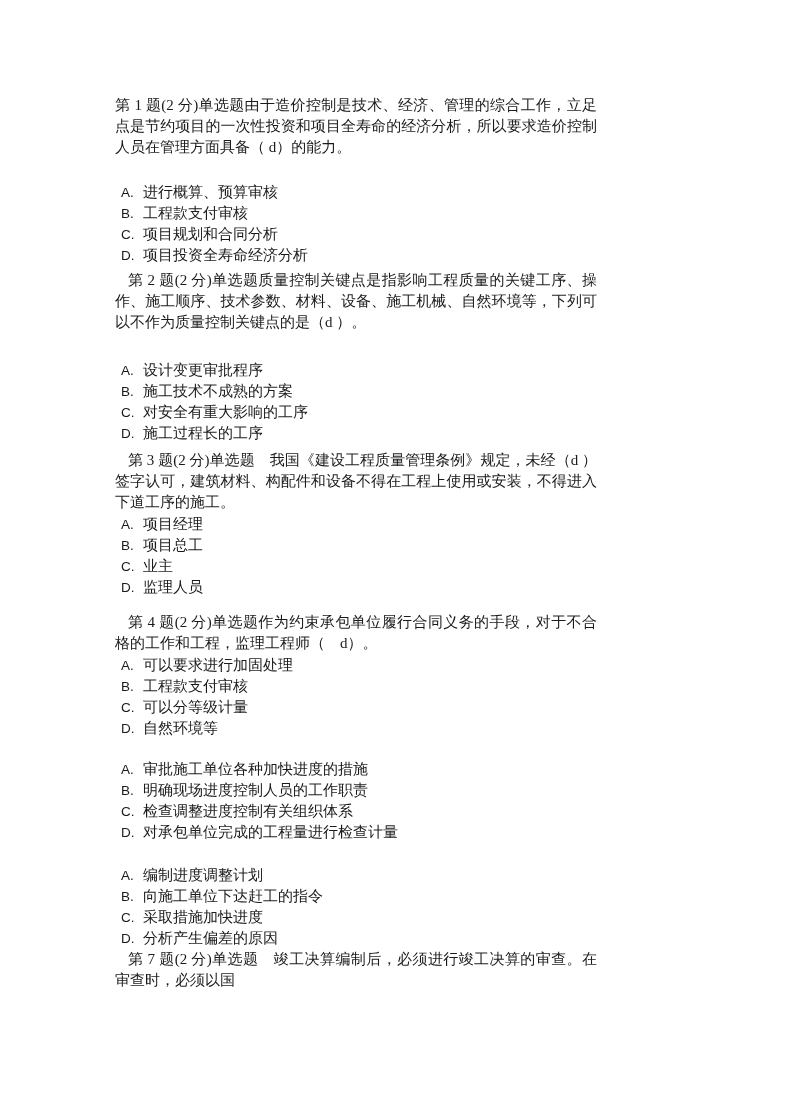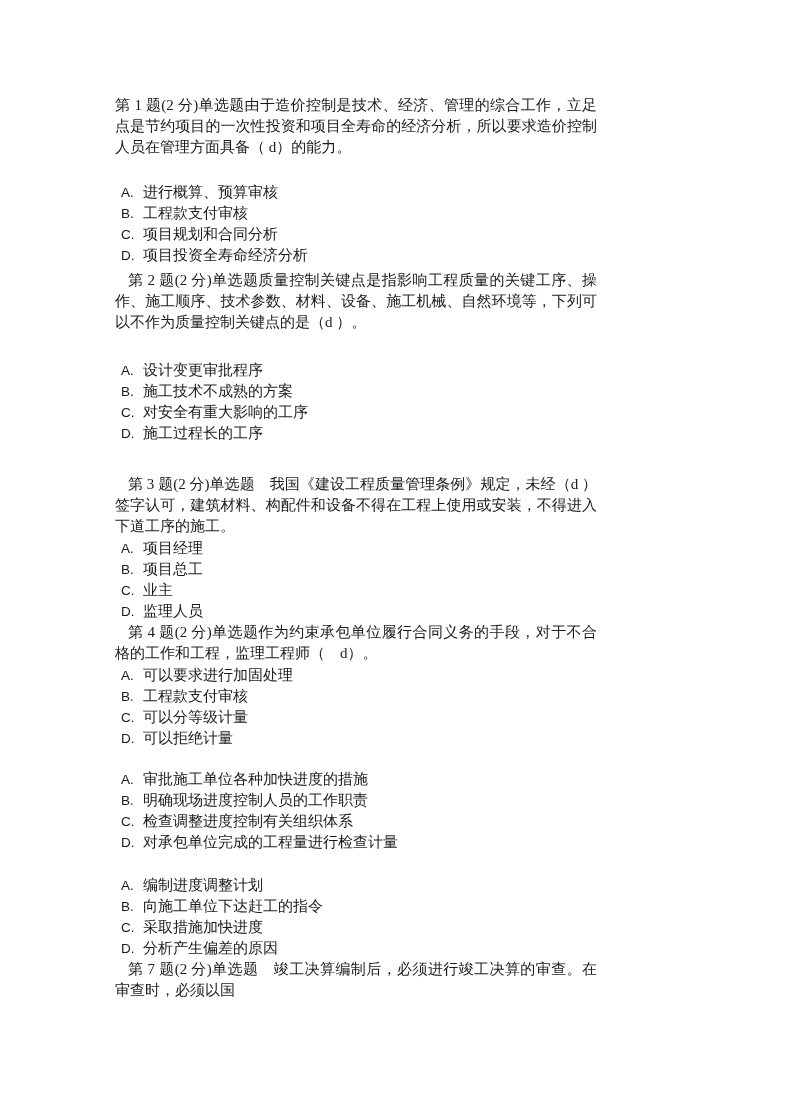--- a/index.html
+++ b/index.html
@@ -44,23 +44,23 @@
     font-family: "Liberation Sans", "DejaVu Sans", sans-serif;
     font-size: 13.5px;
   }
   .opt-text {
     flex: 1;
   }
   
   .q1 .stem { margin-bottom: 24px; }
   .q2 { margin-top: 4px; }
   .q2 .stem { margin-bottom: 27px; }
-  .q3 { margin-top: 30px; }
+  .q3 { margin-top: 6px; }
   .q3 .stem { margin-bottom: 1px; }
-  .q4 { }
+  .q4 { margin-top: 14px; }
   .q4 .stem { margin-bottom: 1px; }
   .q5 { margin-top: 20px; }
   .q5 .stem { margin-bottom: 0; }
   .q6 { margin-top: 22px; }
   .q6 .stem { margin-bottom: 0; }
   .q7 { }
 </style>
 </head>
 <body>
 
@@ -142,21 +142,21 @@
       <div class="option">
         <span class="opt-label">B.</span>
         <span class="opt-text">工程款支付审核</span>
       </div>
       <div class="option">
         <span class="opt-label">C.</span>
         <span class="opt-text">可以分等级计量</span>
       </div>
       <div class="option">
         <span class="opt-label">D.</span>
-        <span class="opt-text">可以拒绝计量</span>
+        <span class="opt-text">自然环境等</span>
       </div>
     </div>
   </section>
 
   <section class="question q5">
     <div class="options">
       <div class="option">
         <span class="opt-label">A.</span>
         <span class="opt-text">审批施工单位各种加快进度的措施</span>
       </div>

